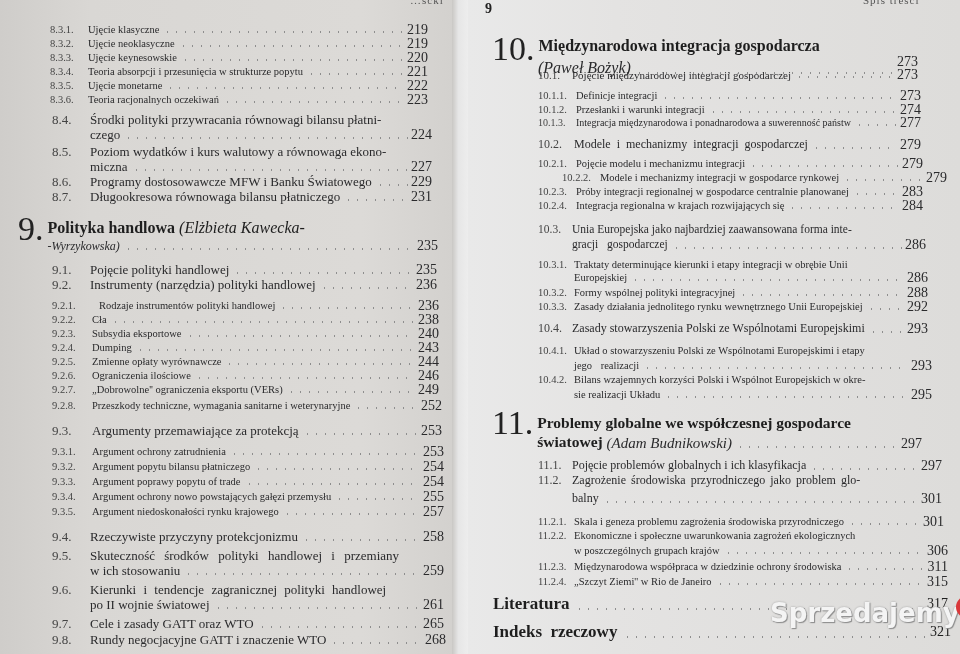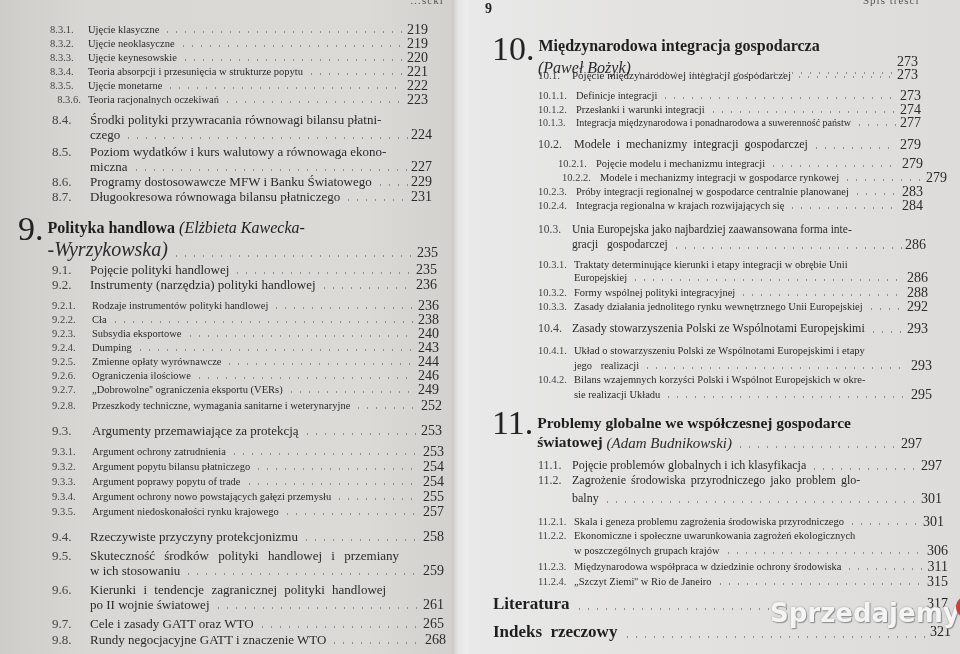--- a/index.html
+++ b/index.html
@@ -138,21 +138,21 @@
     <span class="num" style="width:38px;">8.3.5.</span>
     <div class="body">
         <div class="line">
           <span class="txt">Ujęcie monetarne</span>
           <span class="dots"></span>
           <span class="pg">222</span>
         </div>
       </div>
   </div>
   <div class="entry lvl2" style="left:50px;top:93px;width:378px;">
-    <span class="num" style="width:38px;text-align:center;">8.3.6.</span>
+    <span class="num" style="width:38px;">8.3.6.</span>
     <div class="body">
         <div class="line">
           <span class="txt">Teoria racjonalnych oczekiwań</span>
           <span class="dots"></span>
           <span class="pg">223</span>
         </div>
       </div>
   </div>
 
   <div class="entry lvl1" style="left:52px;top:112px;width:380px;">
@@ -200,21 +200,21 @@
           <span class="pg">231</span>
         </div>
       </div>
   </div>
 
   <div class="chapter" style="left:18px;top:214px;width:420px;">
     <span class="cnum"><span>9</span>.</span>
     <div class="cbody" style="flex:1;">
       <div class="ctitle" style="margin-top:4px;"><span>Polityka handlowa</span> <span class="cauthor">(Elżbieta Kawecka-</span></div>
       <div class="cline">
-          <span class="cauthor" style="font-size:20px;">-Wyrzykowska)</span>
+          <span class="cauthor" style="font-size:12px;">-Wyrzykowska)</span>
           <span class="dots"></span>
           <span class="pg">235</span>
         </div>
     </div>
   </div>
 
   <div class="entry lvl1" style="left:52px;top:262px;width:385px;">
     <span class="num" style="width:38px;">9.1.</span>
     <div class="body">
         <div class="line">
@@ -228,21 +228,21 @@
     <span class="num" style="width:38px;">9.2.</span>
     <div class="body">
         <div class="line">
           <span class="txt">Instrumenty (narzędzia) polityki handlowej</span>
           <span class="dots"></span>
           <span class="pg">236</span>
         </div>
       </div>
   </div>
 
-  <div class="entry lvl2" style="left:52px;top:299px;width:387px;">
+  <div class="entry lvl2" style="left:52px;top:299px;width:387px;gap:7px;">
     <span class="num" style="width:40px;">9.2.1.</span>
     <div class="body">
         <div class="line">
           <span class="txt">Rodzaje instrumentów polityki handlowej</span>
           <span class="dots"></span>
           <span class="pg">236</span>
         </div>
       </div>
   </div>
   <div class="entry lvl2" style="left:52px;top:313px;width:387px;">
@@ -505,21 +505,21 @@
     <div class="body">
         <div class="line">
           <span class="txt" style="word-spacing:3px;">Modele i mechanizmy integracji gospodarczej</span>
           <span class="dots"></span>
           <span class="pg">279</span>
         </div>
       </div>
   </div>
 
   <div class="entry lvl2" style="left:70px;top:157px;width:385px;font-size:10.5px;">
-    <span class="num" style="width:38px;margin-left:20px;">10.2.1.</span>
+    <span class="num" style="width:38px;">10.2.1.</span>
     <div class="body">
         <div class="line">
           <span class="txt">Pojęcie modelu i mechanizmu integracji</span>
           <span class="dots"></span>
           <span class="pg">279</span>
         </div>
       </div>
   </div>
   <div class="entry lvl2" style="left:70px;top:171px;width:385px;font-size:10.5px;margin-left:24px;">
     <span class="num" style="width:38px;">10.2.2.</span>

